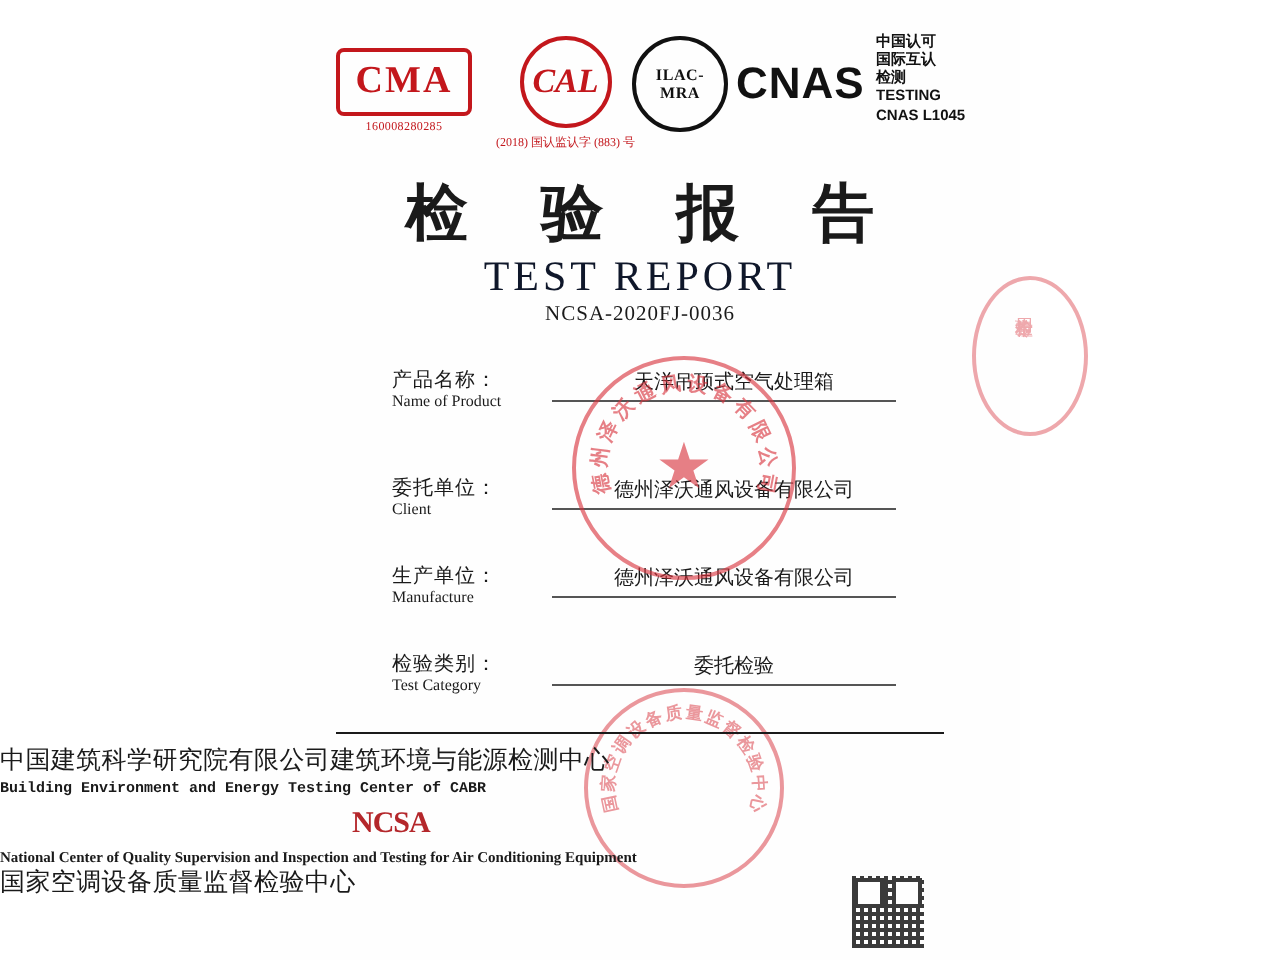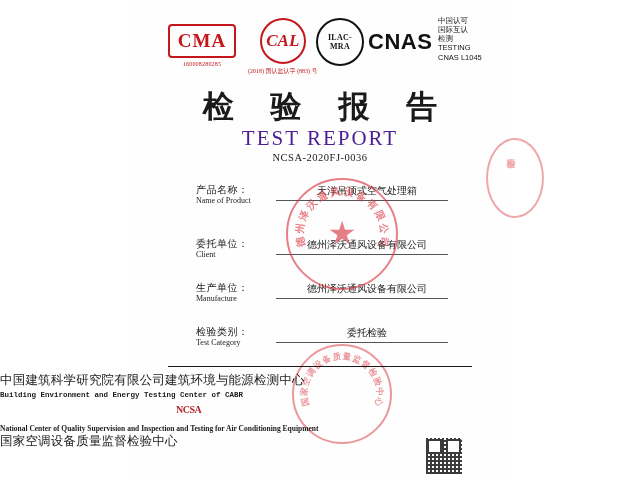--- a/index.html
+++ b/index.html
@@ -136,21 +136,21 @@
   .cnas-text {
     left: 270px;
     top: 6px;
     text-align: left;
     color: #111111;
     font-family: "Liberation Sans", sans-serif;
     line-height: 1.22;
   }
   .cnas-text div {
     font-size: 7.5px;
-    font-weight: normal;
+    font-weight: bold;
   }
 
   
   .title-cn {
     position: absolute;
     left: 0; right: 0;
     top: 86px;
     text-align: center;
     font-size: 31px;
     letter-spacing: 13px;
@@ -159,21 +159,21 @@
     font-family: "DejaVu Serif", serif;
     font-weight: bold;
   }
   .title-en {
     position: absolute;
     left: 0; right: 0;
     top: 126px;
     text-align: center;
     font-size: 21px;
     letter-spacing: 2px;
-    color: #4c1d95;
+    color: #0f172a;
     font-family: "Liberation Serif", serif;
   }
   .report-no {
     position: absolute;
     left: 0; right: 0;
     top: 152px;
     text-align: center;
     font-size: 10.5px;
     letter-spacing: 0.5px;
     color: #1a1a1a;
@@ -268,21 +268,21 @@
     font-size: 7.5px;
     font-family: "Liberation Serif", serif;
     font-weight: bold;
   }
 
   
   .ncsa-logo {
     position: absolute;
     left: 176px;
     top: 404px;
-    font-size: 10px;
+    font-size: 15px;
     font-family: "Liberation Serif", serif;
     color: #b4272b;
     font-weight: bold;
     letter-spacing: -0.5px;
   }
 
   
   .qr {
     position: absolute;
     left: 426px;

